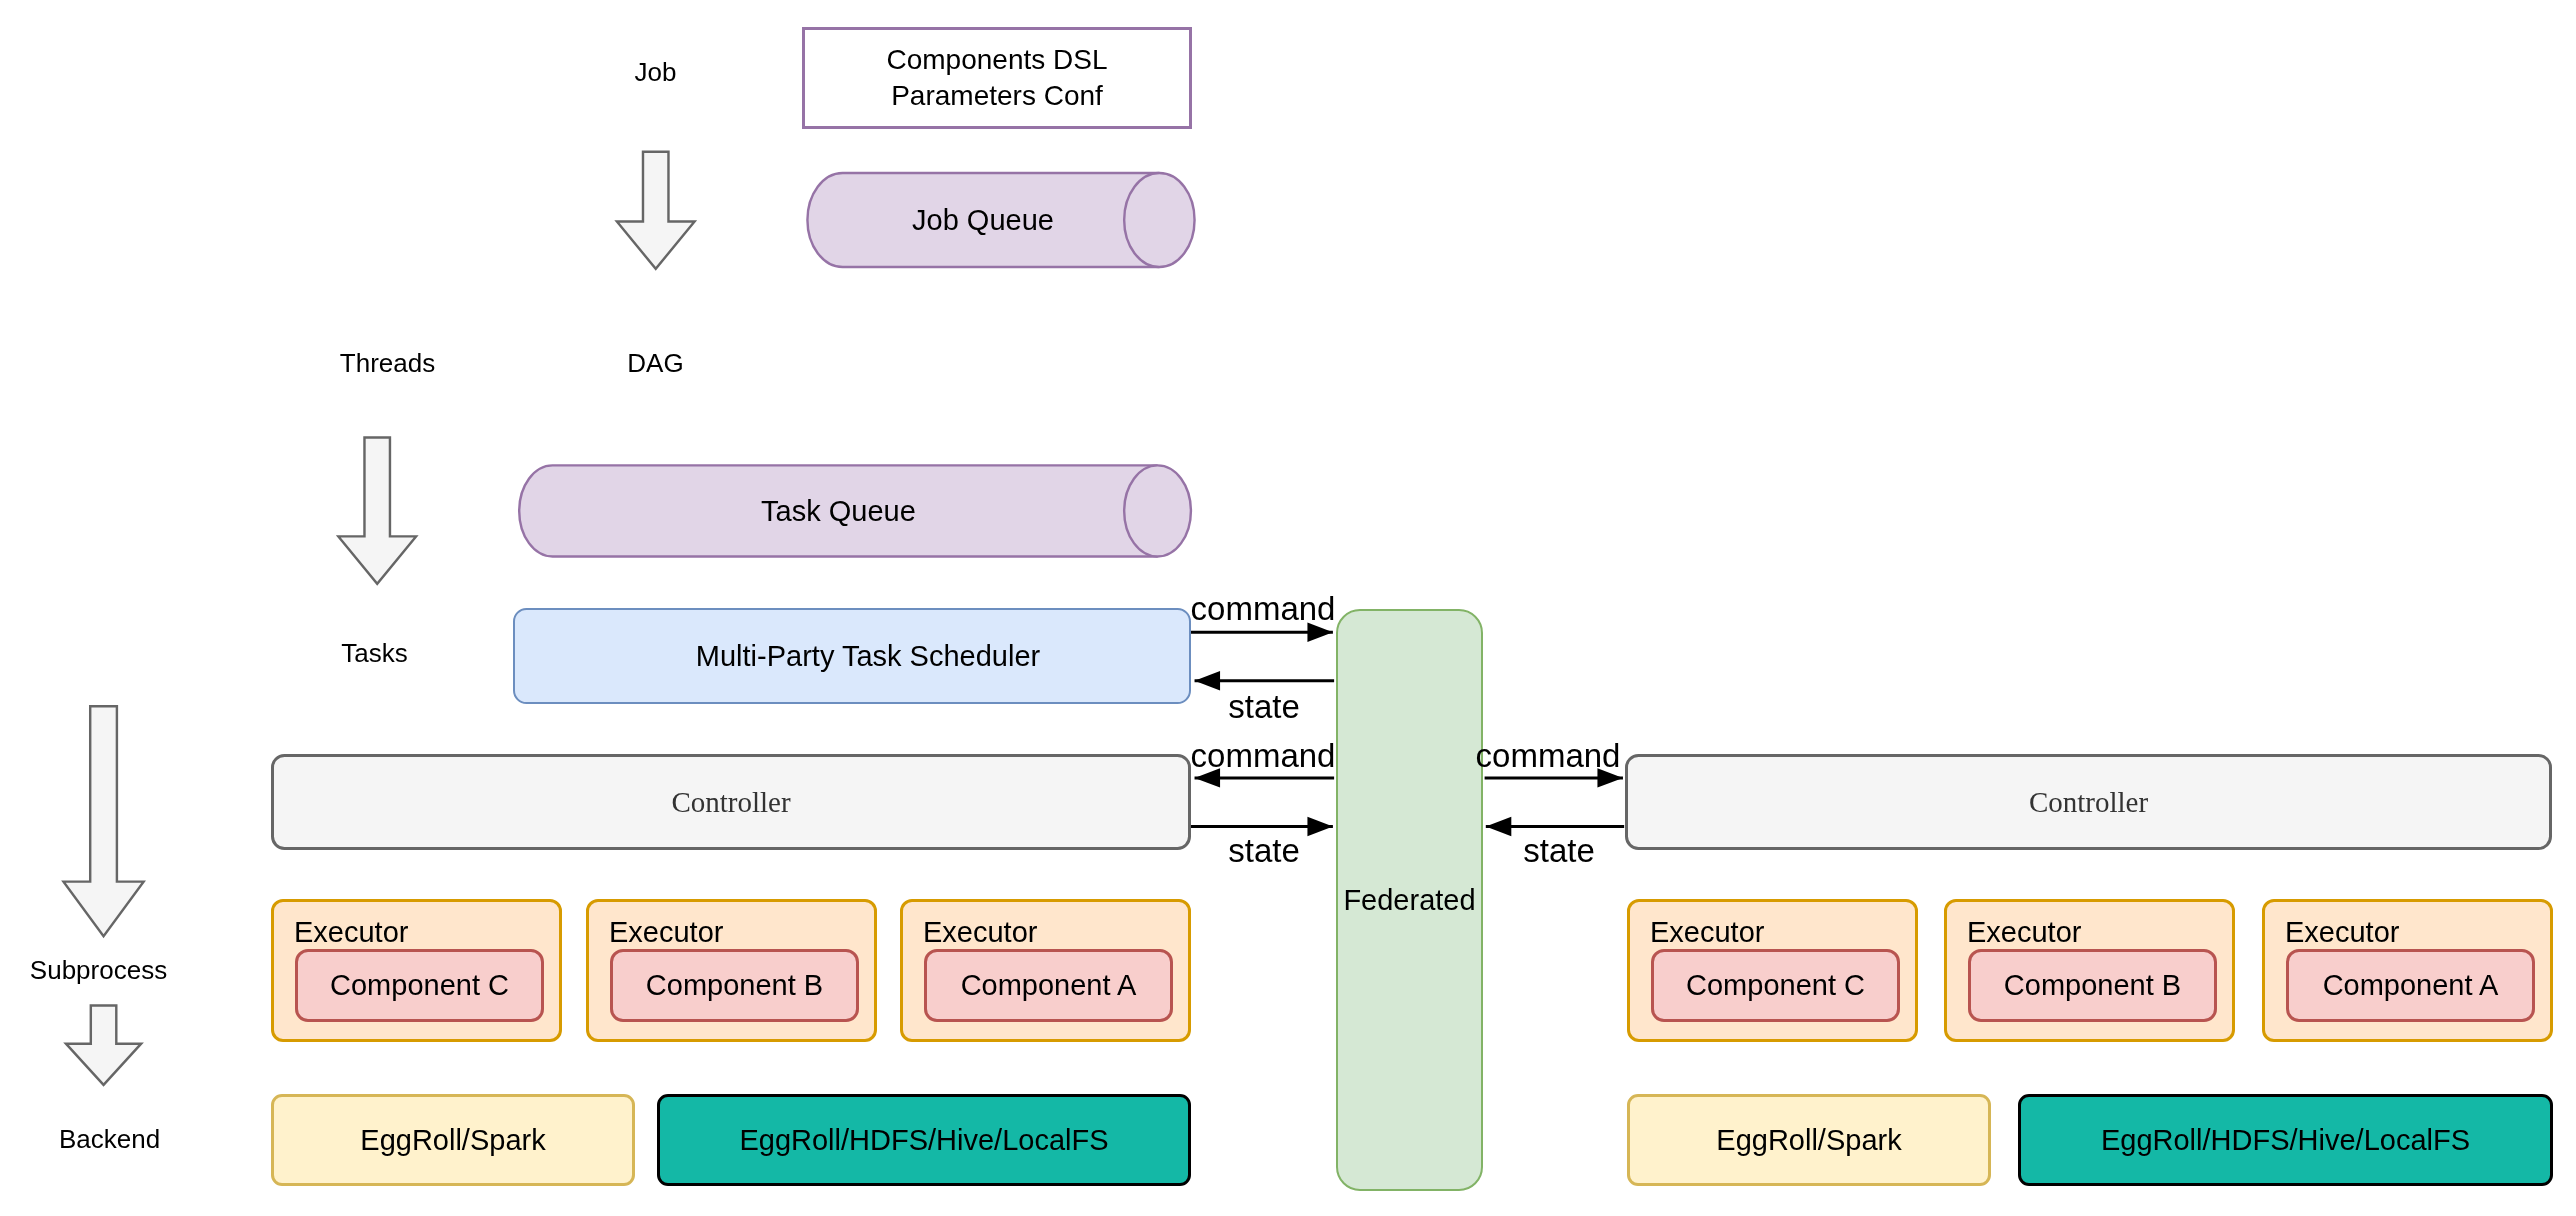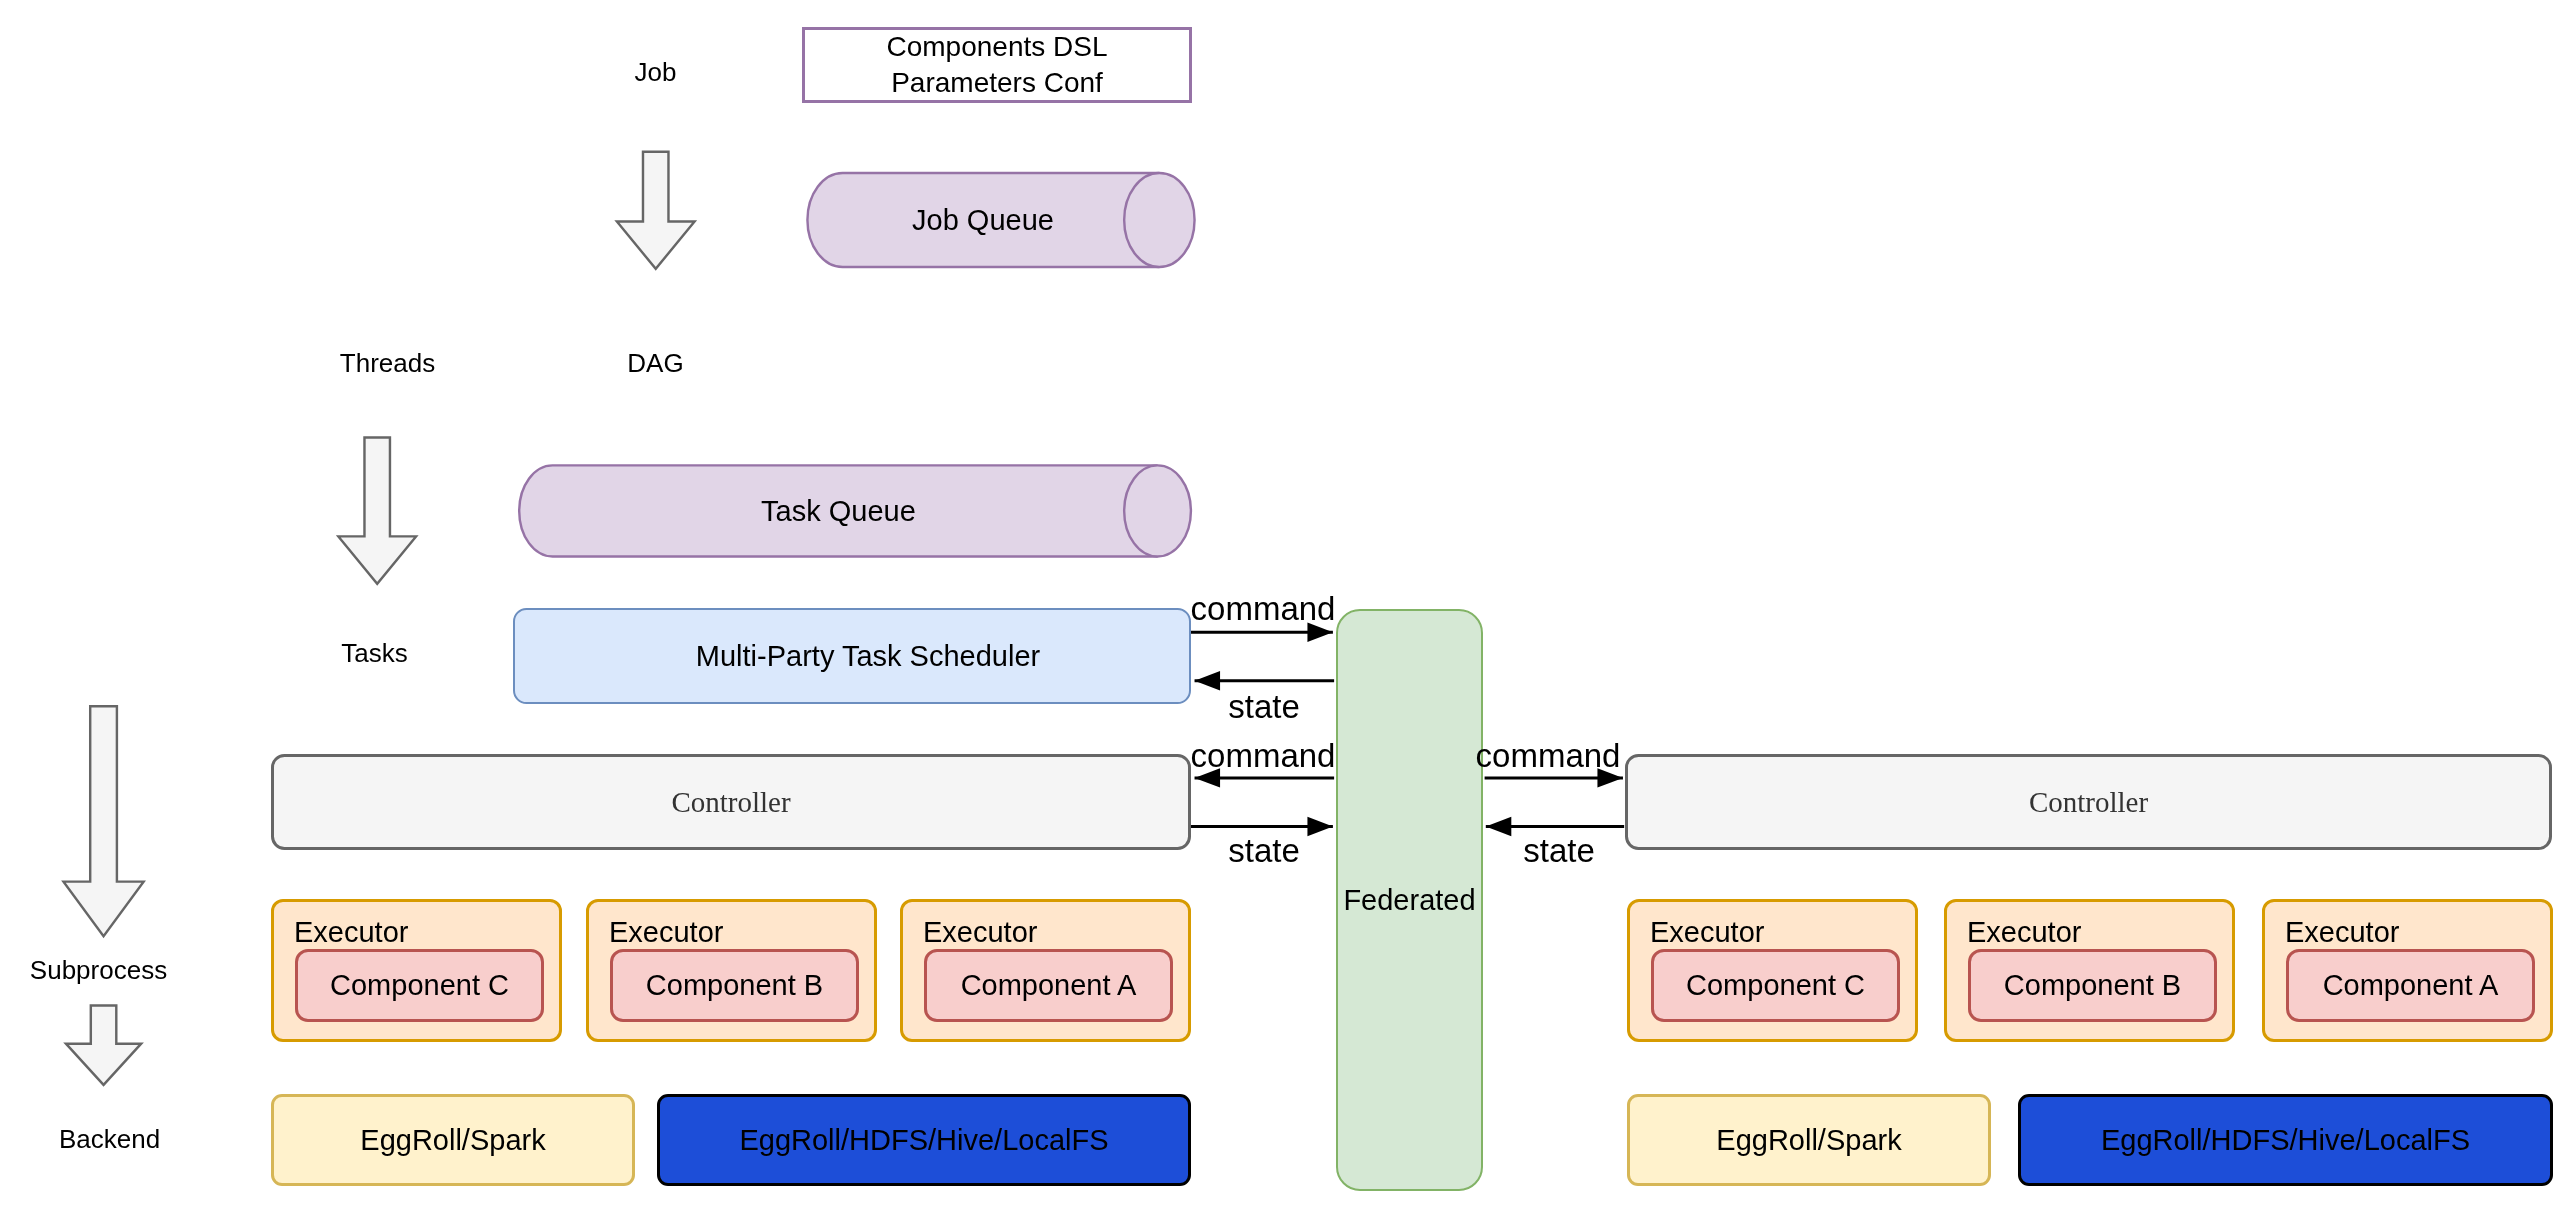--- a/index.html
+++ b/index.html
@@ -26,21 +26,21 @@
   .r20{border-radius:12px;}
   .r16{border-radius:13px;}
   .r18{border-radius:11px;}
   .conf{background:#ffffff;border:3.6px solid #9673A6;font-size:28px;line-height:36px;}
   .blue{background:#DAE8FC;border:2.4px solid #6C8EBF;}
   .gray{background:#F5F5F5;border:3px solid #666666;color:#333333;font-family:Liberation Serif, serif;}
   .green{background:#D5E8D4;border:2.4px solid #82B366;}
   .orange{background:#FFE6CC;border:3px solid #D79B00;}
   .pink{background:#F8CECC;border:3px solid #B85450;}
   .yellow{background:#FFF2CC;border:3px solid #D6B656;}
-  .whitebk{background:#1d4ed8;border:3px solid #000000;}
+  .whitebk{background:#14b8a6;border:3px solid #000000;}
   
   .lbl{
     position:absolute;
     display:flex;align-items:center;justify-content:center;
     text-align:center;
     font-size:26px;
     width:243px;height:42px;
   }
   .edge-lbl{
     position:absolute;
@@ -97,21 +97,21 @@
     <line x1="2676" y1="1362" x2="2448" y2="1362" stroke="#000" stroke-width="5" marker-end="url(#ah)"></line>
   </svg>
 
   <div class="lbl" style="left:534px;top:51px;">Job</div>
   <div class="lbl" style="left:266px;top:342px;">Threads</div>
   <div class="lbl" style="left:534px;top:342px;">DAG</div>
   <div class="lbl" style="left:253px;top:632px;">Tasks</div>
   <div class="lbl" style="left:-23px;top:949px;">Subprocess</div>
   <div class="lbl" style="left:-12px;top:1118px;">Backend</div>
 
-  <div class="box conf" style="left:802px;top:27px;width:390px;height:76px;flex-direction:column;">
+  <div class="box conf" style="left:802px;top:27px;width:390px;height:102px;flex-direction:column;">
     <span>Components DSL</span>
     <span>Parameters Conf</span>
   </div>
 
   <div class="cyl-lbl" style="left:807px;top:173px;width:352px;height:94px;">Job Queue</div>
 
 
   <div class="cyl-lbl" style="left:519px;top:466px;width:639px;height:91px;">Task Queue</div>
 
   <div class="box blue r22" style="left:513px;top:608px;width:678px;height:96px;padding-left:32px;">

